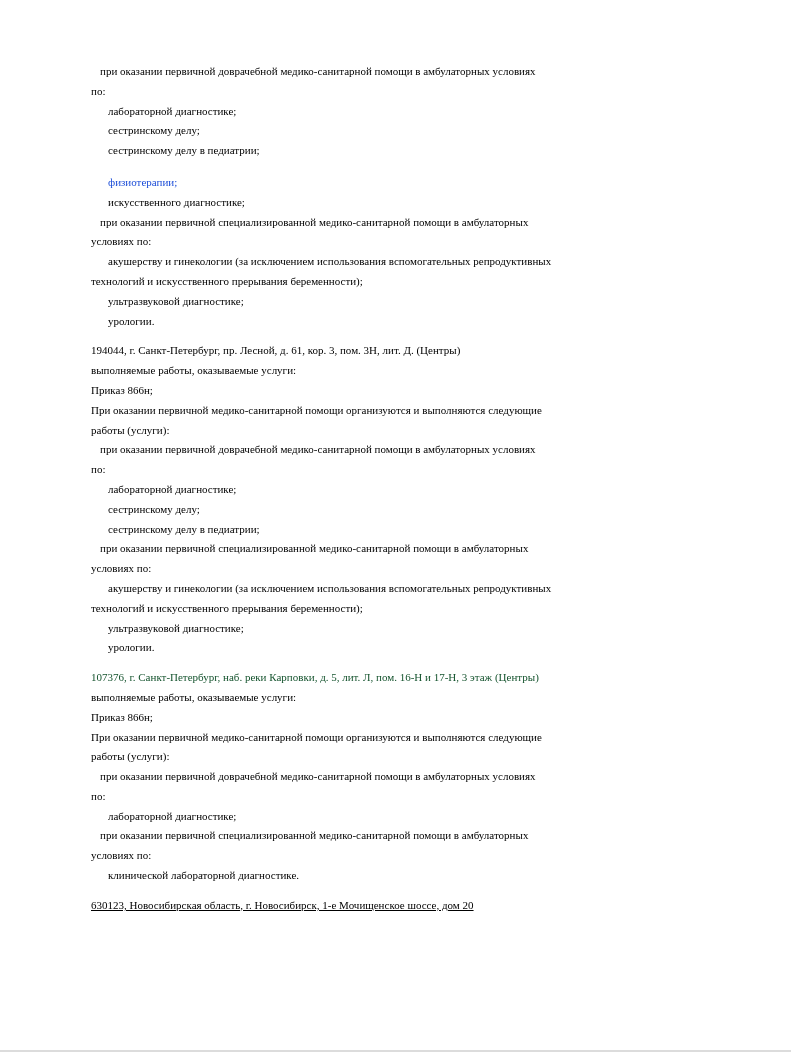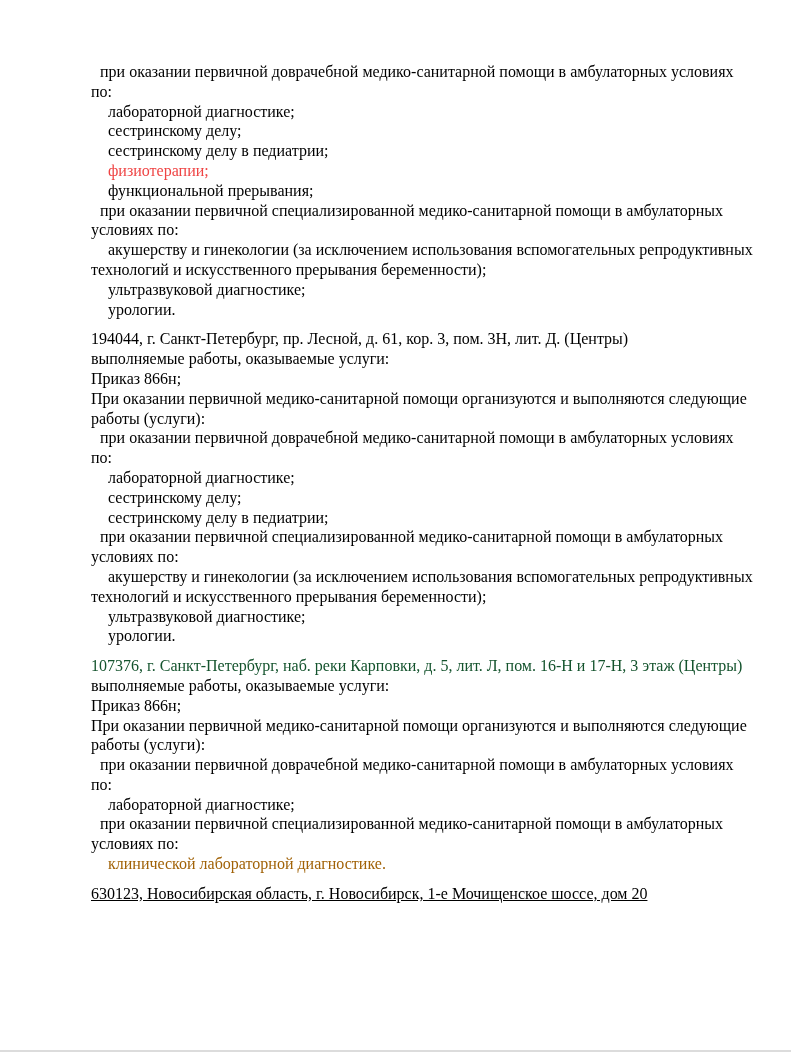--- a/index.html
+++ b/index.html
@@ -19,21 +19,21 @@
     position: absolute;
     left: 91px;
     top: 62px;
     width: 680px;
   }
   .section { margin: 0; }
   .section + .section { margin-top: 10px; }
   .line {
     margin: 0;
     padding: 0;
-    font-size: 16px;
+    font-size: 11px;
     line-height: 19.8px;
     color: #000000;
     white-space: nowrap;
   }
   .i1 { padding-left: 9px; }
   .i2 { padding-left: 17px; }
   .bottom-rule {
     position: absolute;
     left: 0;
     top: 1050px;
@@ -45,22 +45,22 @@
 <body>
 
 <div class="page" style="background: rgb(255, 255, 255);">
   <div class="content" id="doc-content">
       <div class="section">
         <p class="line i1" style="color: rgb(0, 0, 0);">при оказании первичной доврачебной медико-санитарной помощи в амбулаторных условиях</p>
         <p class="line" style="color: rgb(0, 0, 0);">по:</p>
         <p class="line i2" style="color: rgb(0, 0, 0);">лабораторной диагностике;</p>
         <p class="line i2" style="color: rgb(0, 0, 0);">сестринскому делу;</p>
         <p class="line i2" style="color: rgb(0, 0, 0);">сестринскому делу в педиатрии;</p>
-        <p class="line i2" style="color: #ef4444;">физиотерапии;</p>
-        <p class="line i2" style="color: rgb(0, 0, 0);">функциональной прерывания;</p>
+        <p class="line i2" style="color: #1d4ed8; margin-top: 12px;">физиотерапии;</p>
+        <p class="line i2" style="color: rgb(0, 0, 0);">искусственного диагностике;</p>
         <p class="line i1" style="color: rgb(0, 0, 0);">при оказании первичной специализированной медико-санитарной помощи в амбулаторных</p>
         <p class="line" style="color: rgb(0, 0, 0);">условиях по:</p>
         <p class="line i2" style="color: rgb(0, 0, 0);">акушерству и гинекологии (за исключением использования вспомогательных репродуктивных</p>
         <p class="line" style="color: rgb(0, 0, 0);">технологий и искусственного прерывания беременности);</p>
         <p class="line i2" style="color: rgb(0, 0, 0);">ультразвуковой диагностике;</p>
         <p class="line i2" style="color: rgb(0, 0, 0);">урологии.</p>
       </div>
       <div class="section">
         <p class="line" style="color: rgb(0, 0, 0);">194044, г. Санкт-Петербург, пр. Лесной, д. 61, кор. 3, пом. 3Н, лит. Д. (Центры)</p>
         <p class="line" style="color: rgb(0, 0, 0);">выполняемые работы, оказываемые услуги:</p>
@@ -83,20 +83,20 @@
         <p class="line" style="color: #14532d;">107376, г. Санкт-Петербург, наб. реки Карповки, д. 5, лит. Л, пом. 16-Н и 17-Н, 3 этаж (Центры)</p>
         <p class="line" style="color: rgb(0, 0, 0);">выполняемые работы, оказываемые услуги:</p>
         <p class="line" style="color: rgb(0, 0, 0);">Приказ 866н;</p>
         <p class="line" style="color: rgb(0, 0, 0);">При оказании первичной медико-санитарной помощи организуются и выполняются следующие</p>
         <p class="line" style="color: rgb(0, 0, 0);">работы (услуги):</p>
         <p class="line i1" style="color: rgb(0, 0, 0);">при оказании первичной доврачебной медико-санитарной помощи в амбулаторных условиях</p>
         <p class="line" style="color: rgb(0, 0, 0);">по:</p>
         <p class="line i2" style="color: rgb(0, 0, 0);">лабораторной диагностике;</p>
         <p class="line i1" style="color: rgb(0, 0, 0);">при оказании первичной специализированной медико-санитарной помощи в амбулаторных</p>
         <p class="line" style="color: rgb(0, 0, 0);">условиях по:</p>
-        <p class="line i2" style="color: #a16207;">клинической лабораторной диагностике.</p>
+        <p class="line i2" style="color: #000000;">клинической лабораторной диагностике.</p>
       </div>
       <div class="section">
         <p class="line" style="color: rgb(0, 0, 0); text-decoration: underline;">630123, Новосибирская область, г. Новосибирск, 1-е Мочищенское шоссе, дом 20</p>
       </div>
     </div>
   <div class="bottom-rule" style="background: rgb(220, 220, 220);"></div>
 </div>
 
 </body></html>

